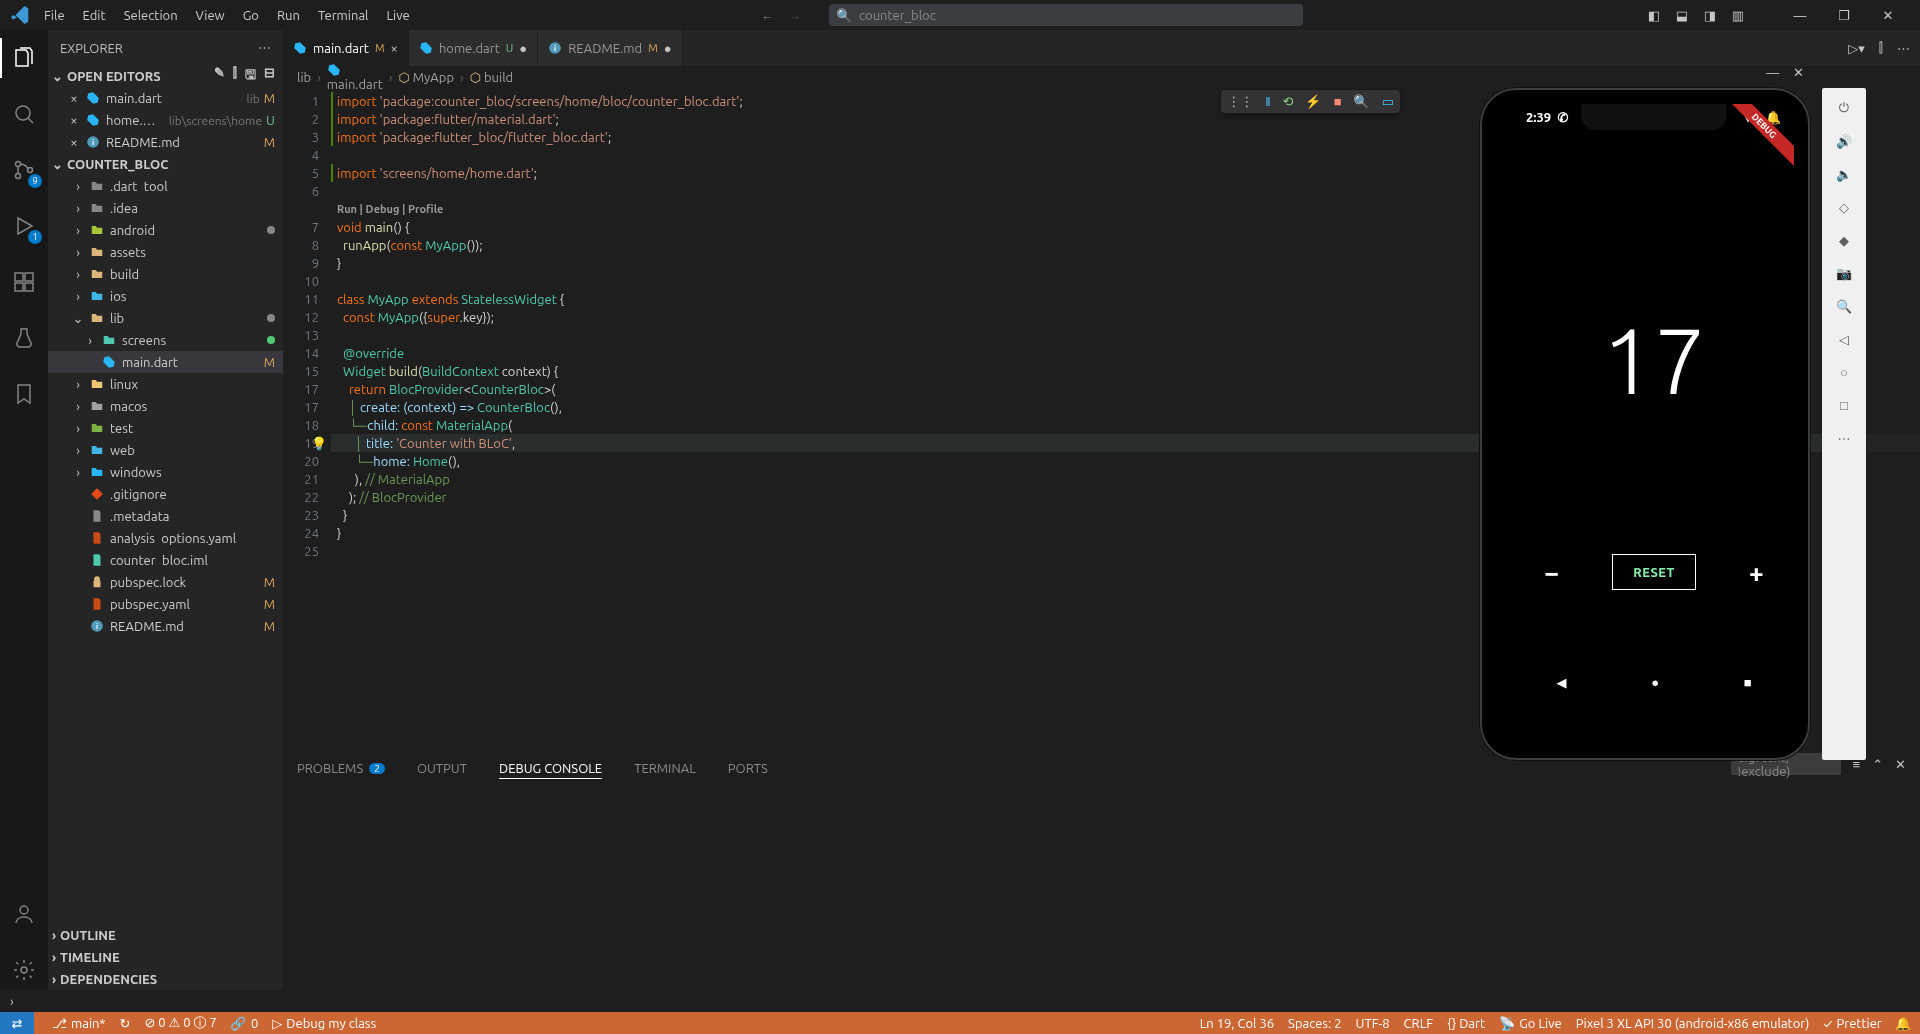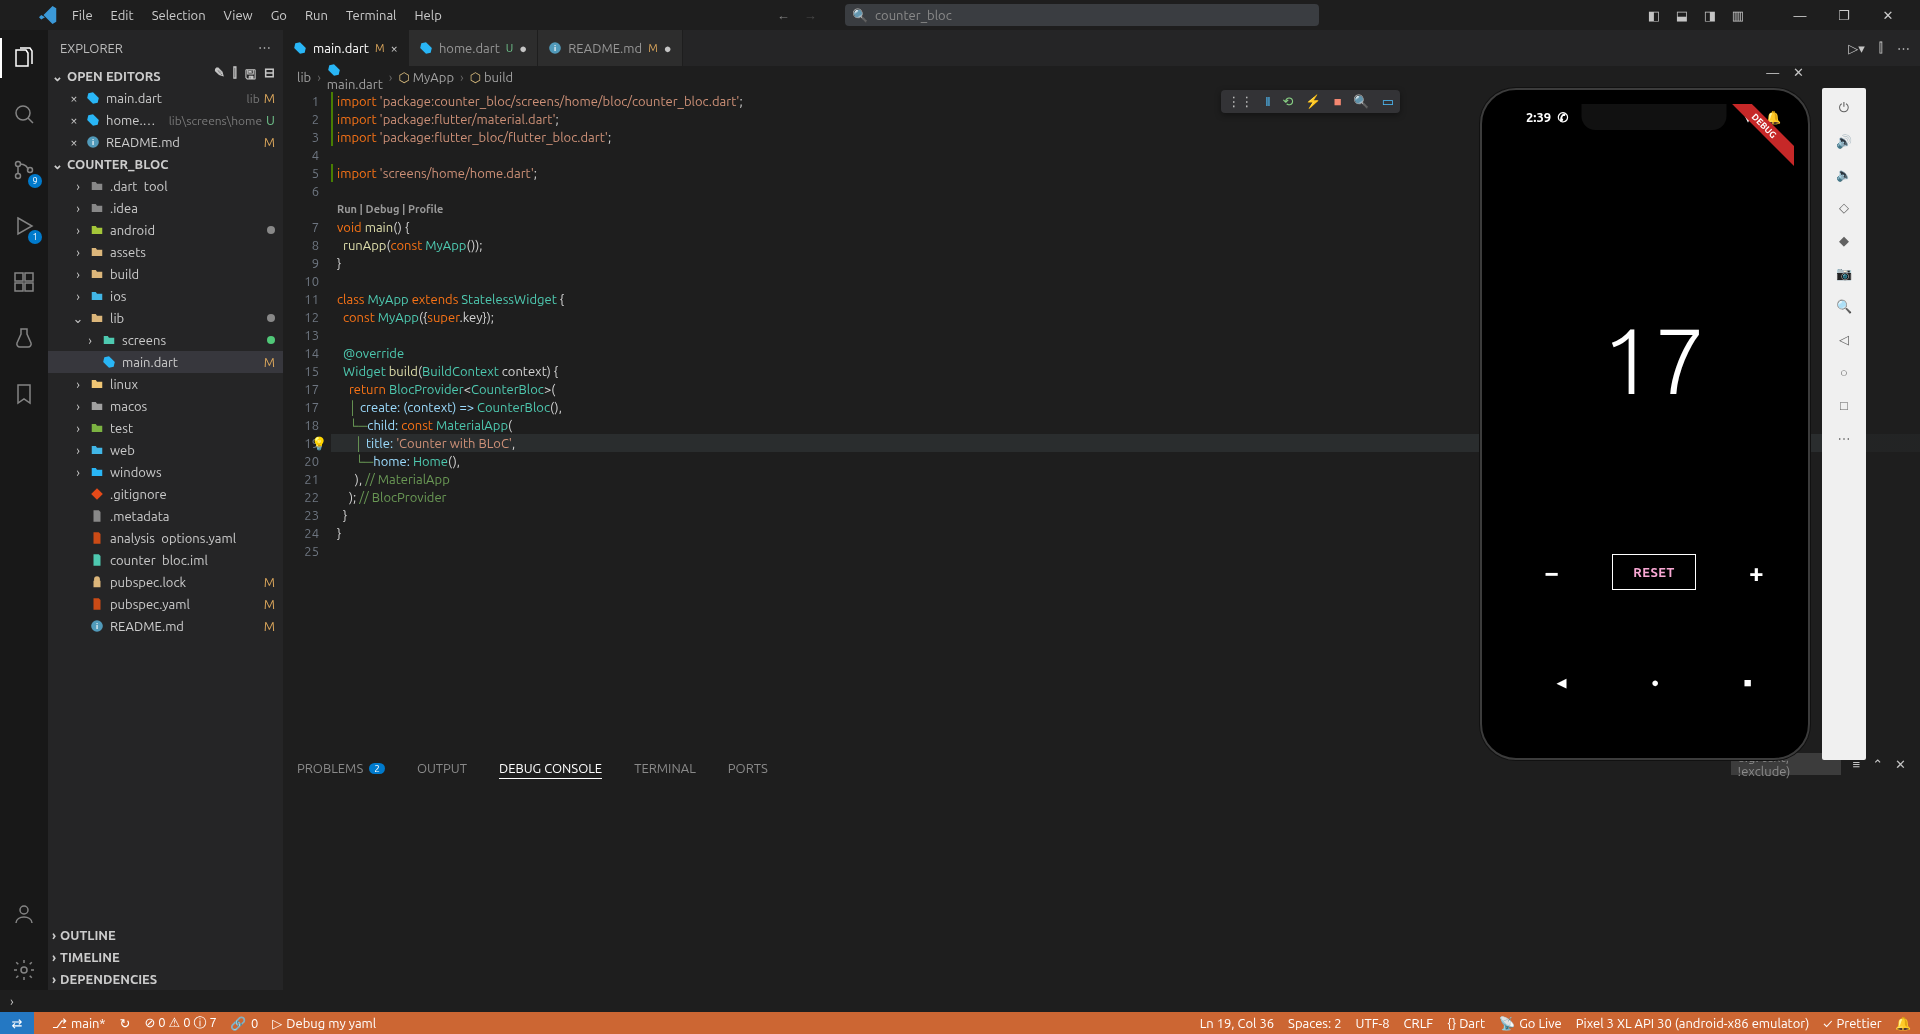--- a/index.html
+++ b/index.html
@@ -1,19 +1,19 @@
 <!DOCTYPE html>
 <html><head>
 <meta charset="utf-8">
 <style>
 * { margin: 0; padding: 0; box-sizing: border-box; font-family: -apple-system, "Segoe UI", Ubuntu, sans-serif; font-size: 13px; }
 body { background: #1e1e1e; color: #cccccc; width: 1920px; height: 1034px; overflow: hidden; display: flex; flex-direction: column; }
 
 
-.titlebar { height: 30px; background: #1e1e1e; display: flex; align-items: center; padding: 0 4px; margin-left: 28px; }
+.titlebar { height: 30px; background: #1e1e1e; display: flex; align-items: center; padding: 0 4px; }
 .titlebar .logo { width: 32px; display:flex; align-items:center; justify-content:center;}
 .titlebar .menu { display: flex; gap: 2px; }
 .titlebar .menu span { padding: 4px 8px; cursor: default; }
 .titlebar .center { flex: 1; display: flex; align-items: center; justify-content: center; gap: 8px; }
 .nav-arrows { display:flex; gap: 14px; color:#888; margin-right: 20px; }
 .search-box { width: 474px; height: 22px; background: #3a3d41; border-radius: 4px; display: flex; align-items: center; padding: 0 8px; color: #8a8a8a; gap: 6px;}
 .titlebar .right { display: flex; align-items: center; gap: 12px; padding-right: 6px;}
 .titlebar .right .icon { width:16px; height:16px; display:flex; align-items:center; justify-content:center; color:#c5c5c5;}
 .win-controls { display:flex; gap:0; margin-left: 20px;}
 .win-controls div { width: 44px; height:30px; display:flex; align-items:center; justify-content:center; }
@@ -96,21 +96,21 @@
 .device { width:330px; height:672px; background:#000; border-radius:36px; border:2px solid #3c3c3c; position:relative; padding:14px 14px 10px 32px; box-shadow:0 0 0 1px #111;}
 .screen { width:100%; height:606px; background:#000; border-radius:22px; position:relative; overflow:hidden;}
 .notch { position:absolute; top:0; left:50%; transform:translateX(-50%); width:145px; height:26px; background:#111; border-radius:0 0 14px 14px;}
 .status-ph { position:absolute; top:6px; left:12px; right:12px; display:flex; justify-content:space-between; color:#fff; font-size:12px; font-weight:600;}
 .status-right { display:flex; gap:4px; align-items:center;}
 .debug-banner { position:absolute; top:0; right:0; width:80px; height:80px; overflow:hidden;}
 .debug-banner div { position:absolute; width:120px; text-align:center; background:#c62828; color:#fff; font-size:9px; font-weight:bold; transform:rotate(45deg); top:15px; right:-30px; padding:2px 0;}
 .counter-n { position:absolute; top:42%; left:50%; transform:translate(-50%,-50%); color:#fff; font-size:92px; font-weight:300;}
 .btn-row { position:absolute; bottom:120px; left:0; right:0; display:flex; justify-content:space-around; align-items:center;}
 .btn-minus, .btn-plus { color:#fff; font-size:26px; font-weight:600; width:30px; text-align:center;}
-.btn-reset { border:1px solid #fff; color:#f9a8d4; padding:10px 20px; font-size:13px; font-weight:600; letter-spacing:0.5px;}
+.btn-reset { border:1px solid #fff; color:#86efac; padding:10px 20px; font-size:13px; font-weight:600; letter-spacing:0.5px;}
 .sys-nav { position:absolute; bottom:20px; left:0; right:0; display:flex; justify-content:space-around;}
 .sys-nav span { color:#fff; }
 
 .emu-titlebar { position:absolute; top:-28px; left:0; right:0; height:24px; display:flex; align-items:center; justify-content:flex-end; gap:14px; padding-right:6px; color:#c5c5c5;}
 .emu-sidebar { width:44px; background:#f0f0f0; border-radius:2px; display:flex; flex-direction:column; align-items:center; padding:12px 0; gap:18px;}
 .emu-sidebar span { color:#616161; }
 
 svg { display:block; }
 </style>
 </head>
@@ -123,21 +123,21 @@
       </svg>
   </div>
   <div class="menu" id="app-menu">
       <span>File</span>
       <span>Edit</span>
       <span>Selection</span>
       <span>View</span>
       <span>Go</span>
       <span>Run</span>
       <span>Terminal</span>
-      <span>Help</span>
+      <span>Live</span>
     </div>
   <div class="center">
     <div class="nav-arrows">
       <span>←</span>
       <span style="opacity:0.4">→</span>
     </div>
     <div class="search-box">
       <span>🔍</span>
       <span>counter_bloc</span>
     </div>
@@ -704,21 +704,21 @@
     </div>
   <div class="sb-item">
       <span>⊘ 0  ⚠ 0  ⓘ 7</span>
     </div>
   <div class="sb-item">
       <span>🔗</span>
       <span>0</span>
     </div>
   <div class="sb-item">
       <span>▷</span>
-      <span>Debug my yaml</span>
+      <span>Debug my class</span>
     </div>
   <div class="sb-r" id="statusbar-right">
       <div class="sb-item">Ln 19, Col 36</div>
       <div class="sb-item">Spaces: 2</div>
       <div class="sb-item">UTF-8</div>
       <div class="sb-item">CRLF</div>
       <div class="sb-item">{} Dart</div>
       <div class="sb-item">
         <span>📡</span>
         <span>Go Live</span>

